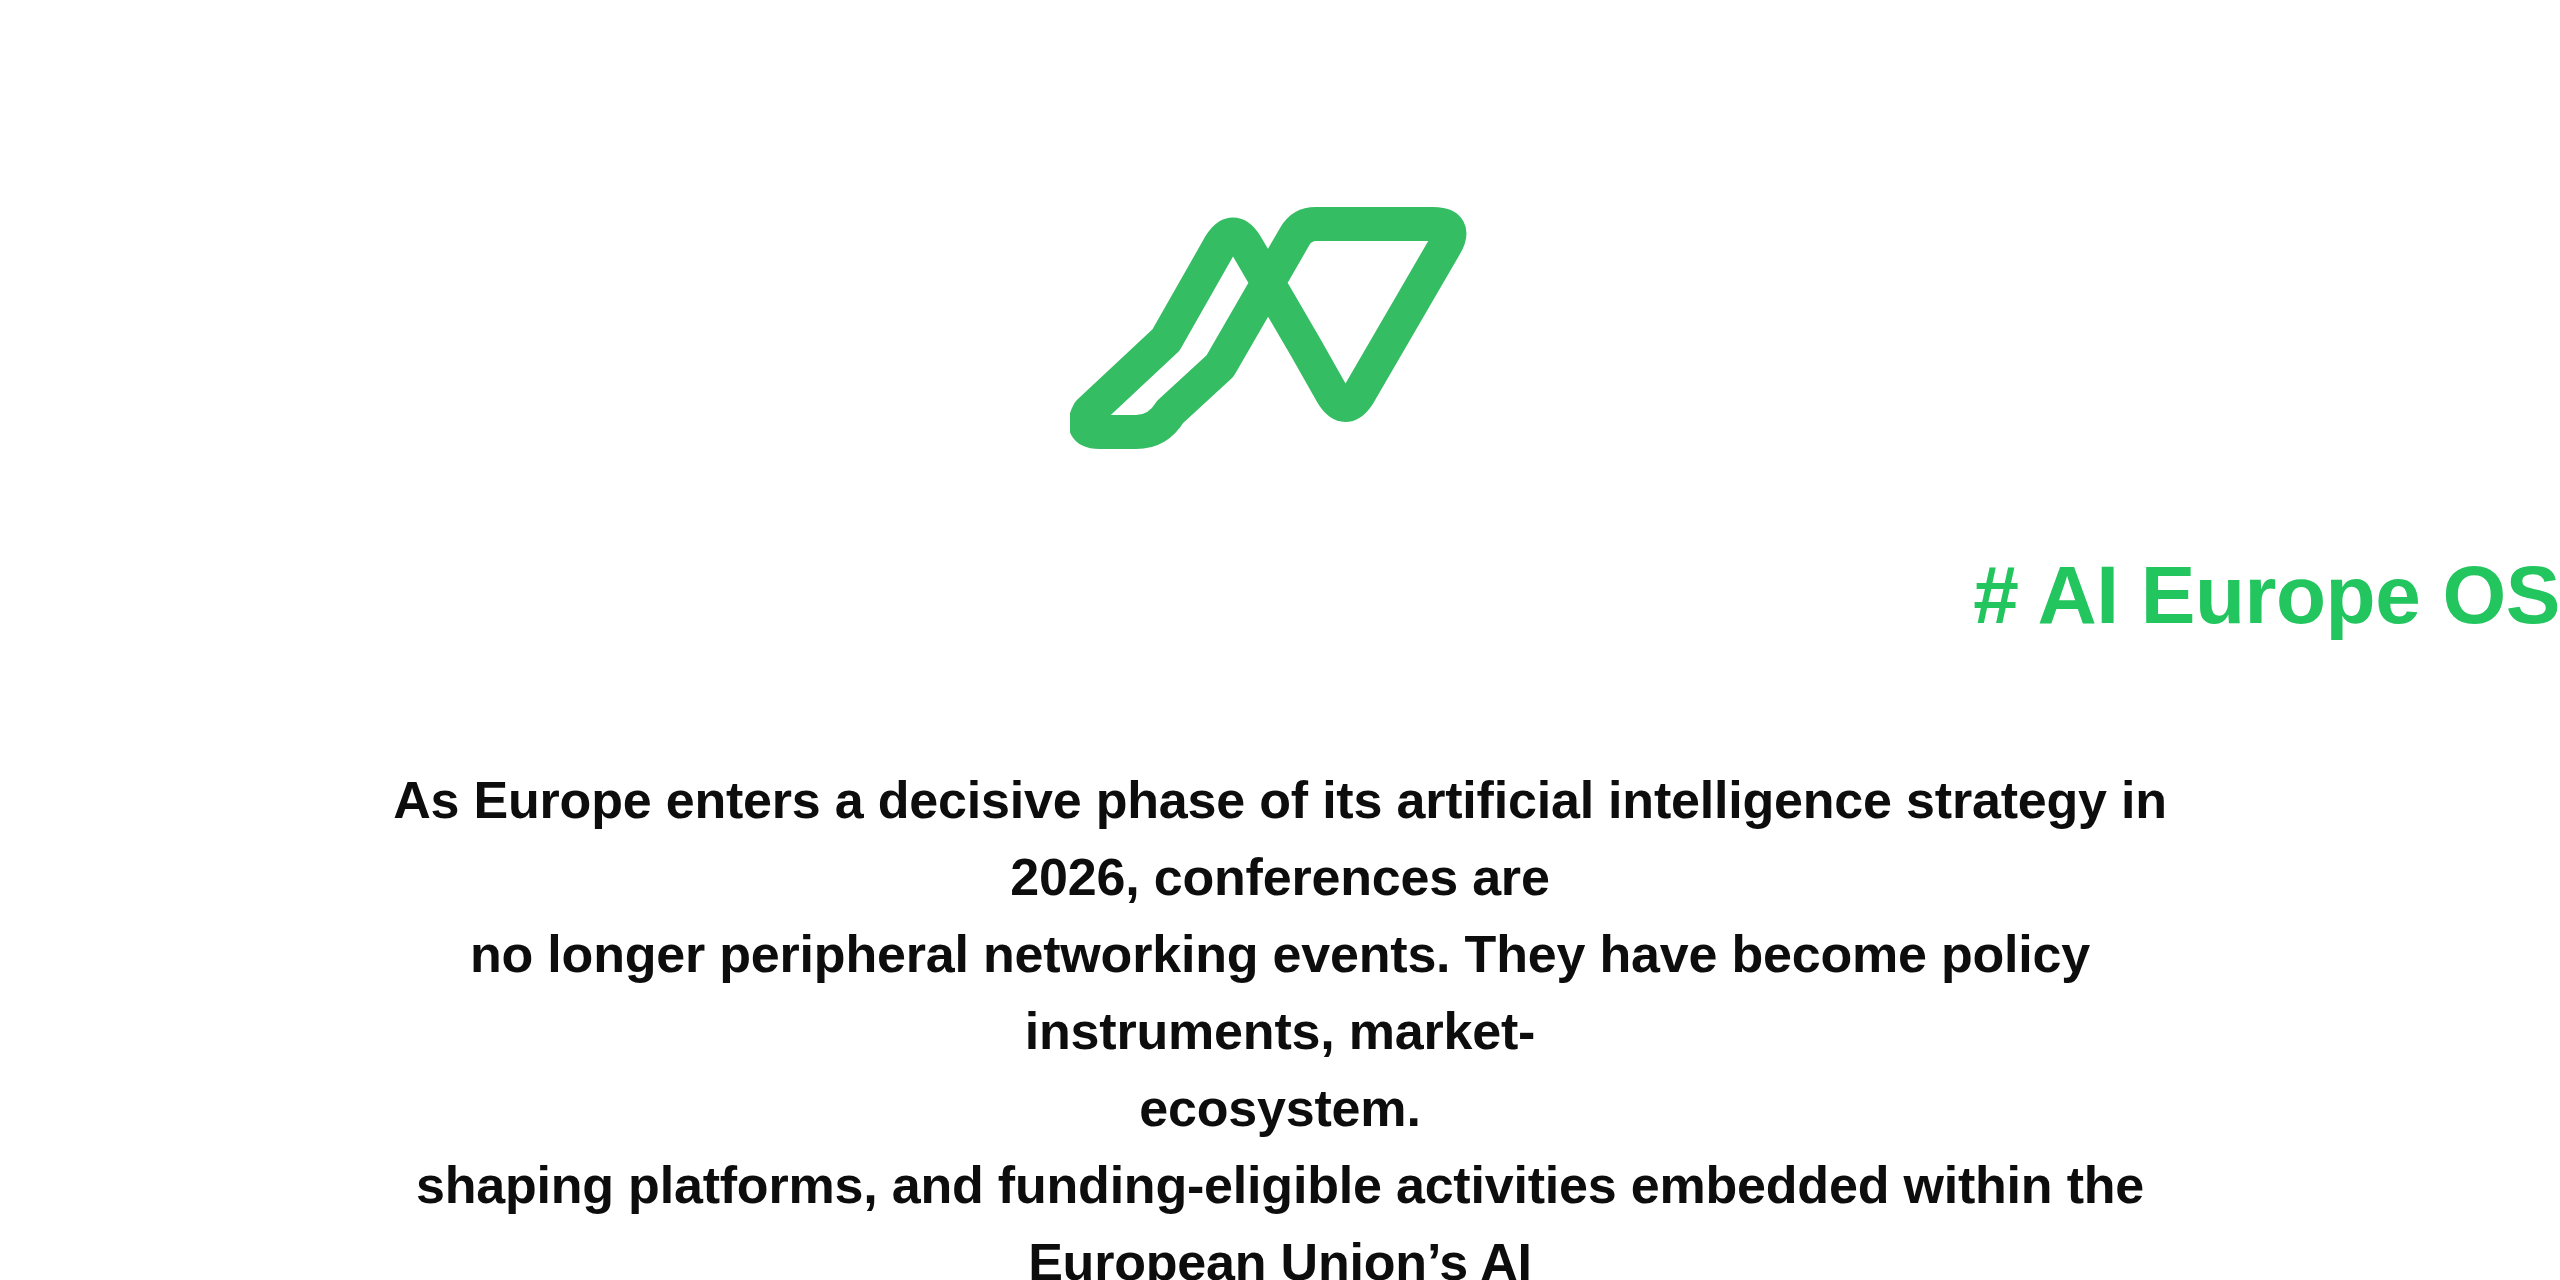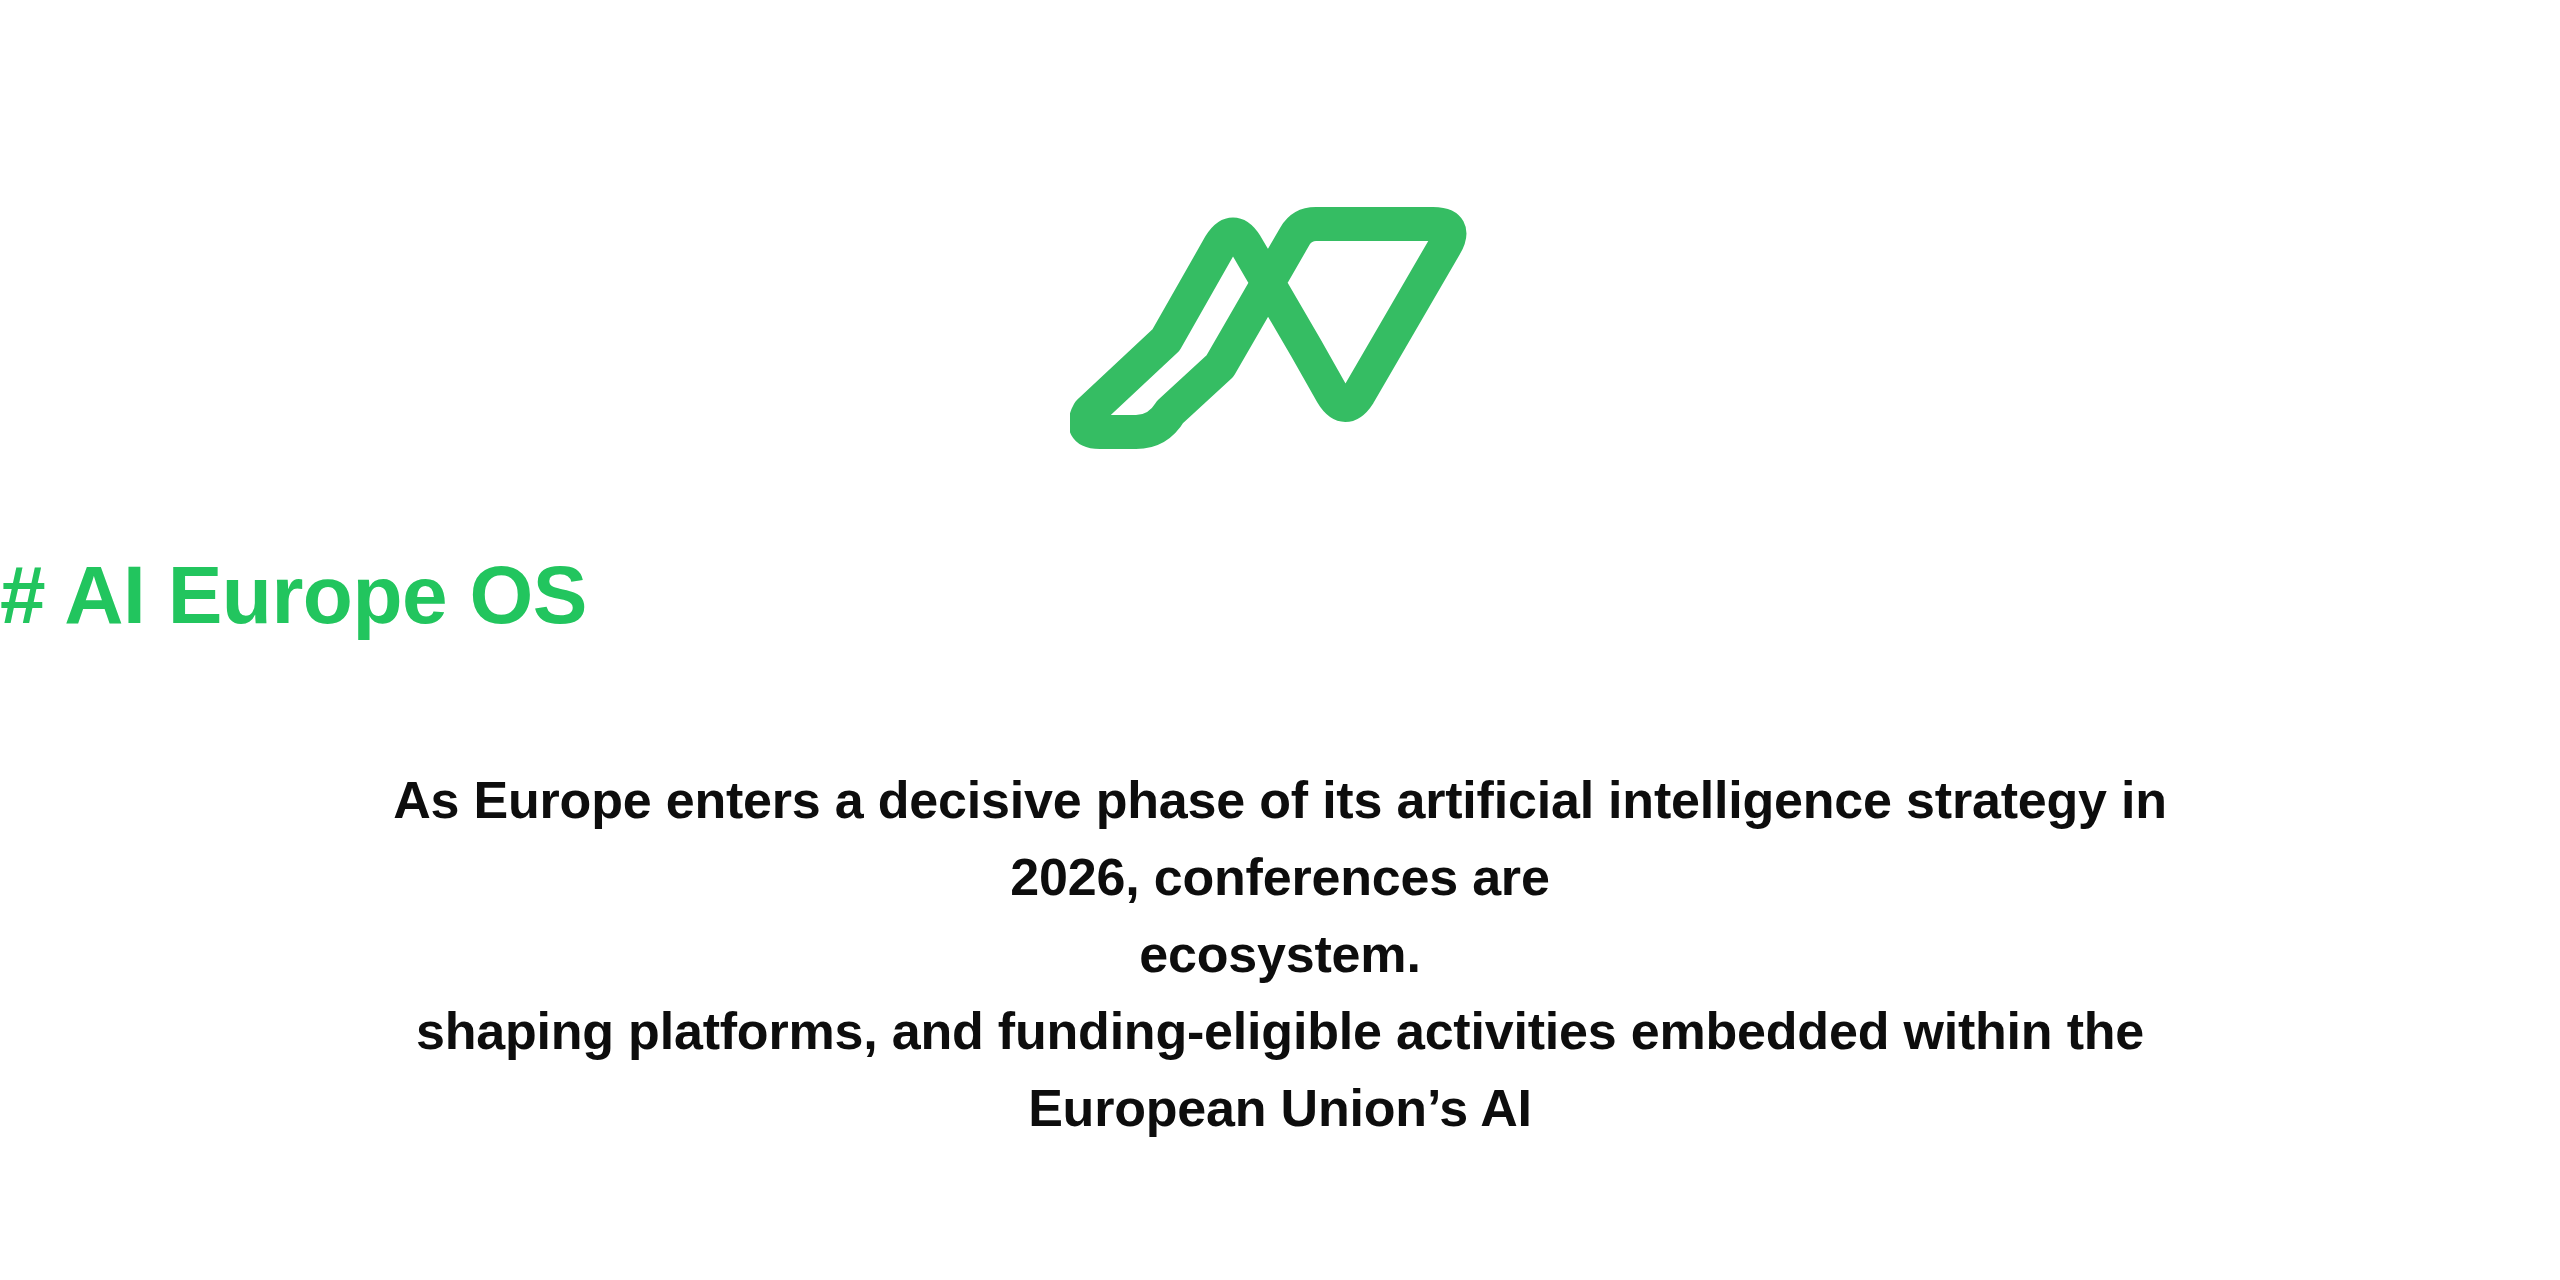--- a/index.html
+++ b/index.html
@@ -45,21 +45,21 @@
     width: 420px;
     height: 300px;
   }
 
   
   .title {
     position: absolute;
     top: 550px;
     left: 0;
     width: 100%;
-    text-align: left;
+    text-align: right;
     font-size: 82px;
     line-height: 1.1;
     font-weight: 700;
     letter-spacing: -0.5px;
     color: #22c55e;
     white-space: nowrap;
   }
 
   
   .body-copy {
@@ -105,17 +105,18 @@
                  Q 8 282 19 262
                  L 96 190 Z"></path>
       </g>
     </svg>
   </div>
 
   <h1 class="title" style="color: rgb(34, 197, 94);"># AI Europe OS</h1>
 
   <p class="body-copy" style="color: rgb(13, 13, 13);">
     <span class="line">As Europe enters a decisive phase of its artificial intelligence strategy in 2026, conferences are</span>
+    <span class="line">no longer peripheral networking events. They have become policy instruments, market-</span>
     <span class="line">ecosystem.</span>
     <span class="line">shaping platforms, and funding-eligible activities embedded within the European Union’s AI</span>
   </p>
 
 </div>
 
 </body></html>

